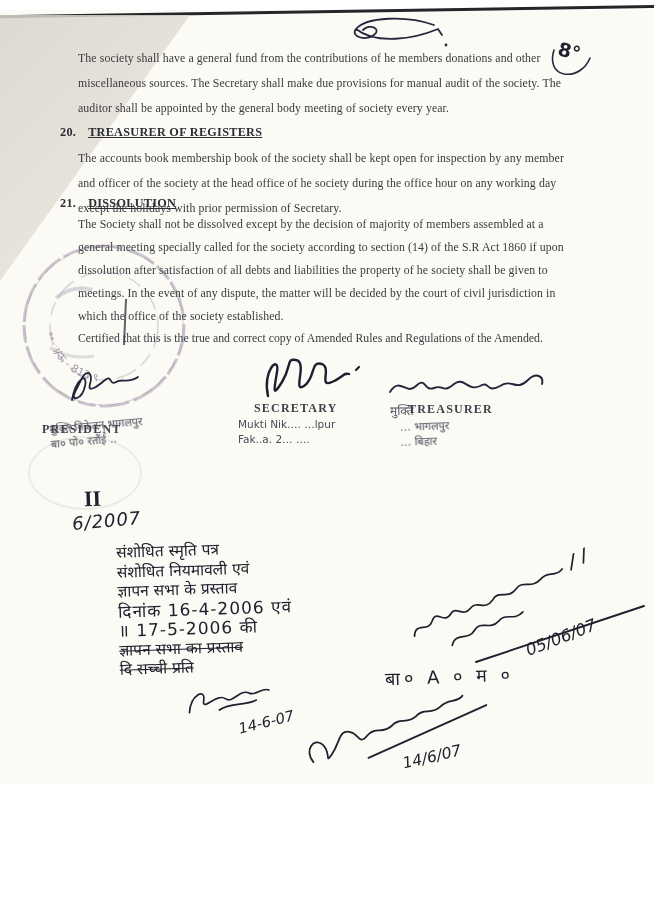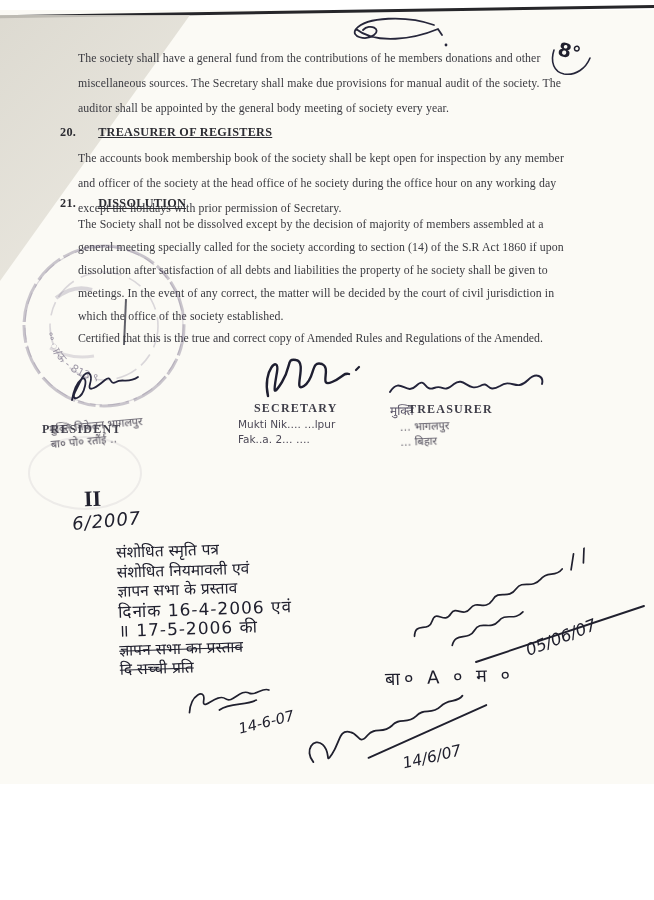--- a/index.html
+++ b/index.html
@@ -16,21 +16,21 @@
     background:linear-gradient(135deg,#d7d4ca 0%,#e3e0d7 55%,#efede5 100%);
     clip-path:polygon(0 2px,190px 2px,0 268px);opacity:.85;}
   .scan-bottom-edge{position:absolute;left:118px;top:886px;width:545px;height:2px;background:#b7b4aa;transform:rotate(-0.5deg);}
   .pen-slash{position:absolute;left:124px;top:299px;width:2px;height:46px;background:#3a3a46;transform:rotate(2.5deg);opacity:.8;}
 
   
   .bodytext{position:absolute;font-size:11.8px;line-height:25px;letter-spacing:.1px;color:#3a3a40;}
   .pline{white-space:nowrap;text-align:justify;}
   .sec-head{position:absolute;font-weight:bold;font-size:12.2px;color:#2d2d33;letter-spacing:.3px;}
   .sec-head .t{text-decoration:underline;}
-  .sec-num{margin-right:22px;}
+  .sec-num{margin-right:12px;}
   .certified{position:absolute;font-size:11.8px;color:#3a3a40;}
 
   
   .sig-svg{position:absolute;}
   .sig-title{position:absolute;font-weight:bold;font-size:12px;letter-spacing:1.2px;color:#3f3e49;}
   .stamp-text{position:absolute;font-size:11px;color:#4c4856;filter:blur(.45px);line-height:15px;font-family:"DejaVu Sans", sans-serif;}
   .stamp-text.en{font-size:10.5px;}
   .overlap-hindi{position:absolute;font-size:12px;color:#554f63;filter:blur(.5px);font-family:"DejaVu Sans", sans-serif;}
 
   
@@ -76,21 +76,21 @@
       <div class="pline end">except the holidays with prior permission of Secretary.</div>
     </div>
 
   <div class="sec-head" style="left:60px;top:196px;">
     <span class="sec-num">21.</span><span class="t">DISSOLUTION</span>
   </div>
   <div class="bodytext" style="left:78px;top:213px;line-height:23px;">
       <div class="pline">The Society shall not be dissolved except by the decision of majority of members assembled at a</div>
       <div class="pline">general meeting specially called for the society according to section (14) of the S.R Act 1860 if upon</div>
       <div class="pline">dissolution after satisfaction of all debts and liabilities the property of he society shall be given to</div>
-      <div class="pline">meetings. In the event of any correct, the matter will be decided by the court of civil jurisdiction in</div>
+      <div class="pline">meetings. In the event of any dispute, the matter will be decided by the court of civil jurisdiction in</div>
       <div class="pline end">which the office of the society established.</div>
     </div>
 
   <div class="certified" style="left:78px;top:331px;">Certified that this is the true and correct copy of Amended Rules and Regulations of the Amended.</div>
 
   <svg class="round-stamp" viewBox="0 0 176 176">
     <defs>
         <path id="arcpath" d="M 30 95 A 62 62 0 0 0 150 100"></path>
       </defs>
     <circle cx="88" cy="88" r="80" fill="none" stroke="#6e6480" stroke-width="3" opacity=".45" stroke-dasharray="30 4 18 3 40 5"></circle>

